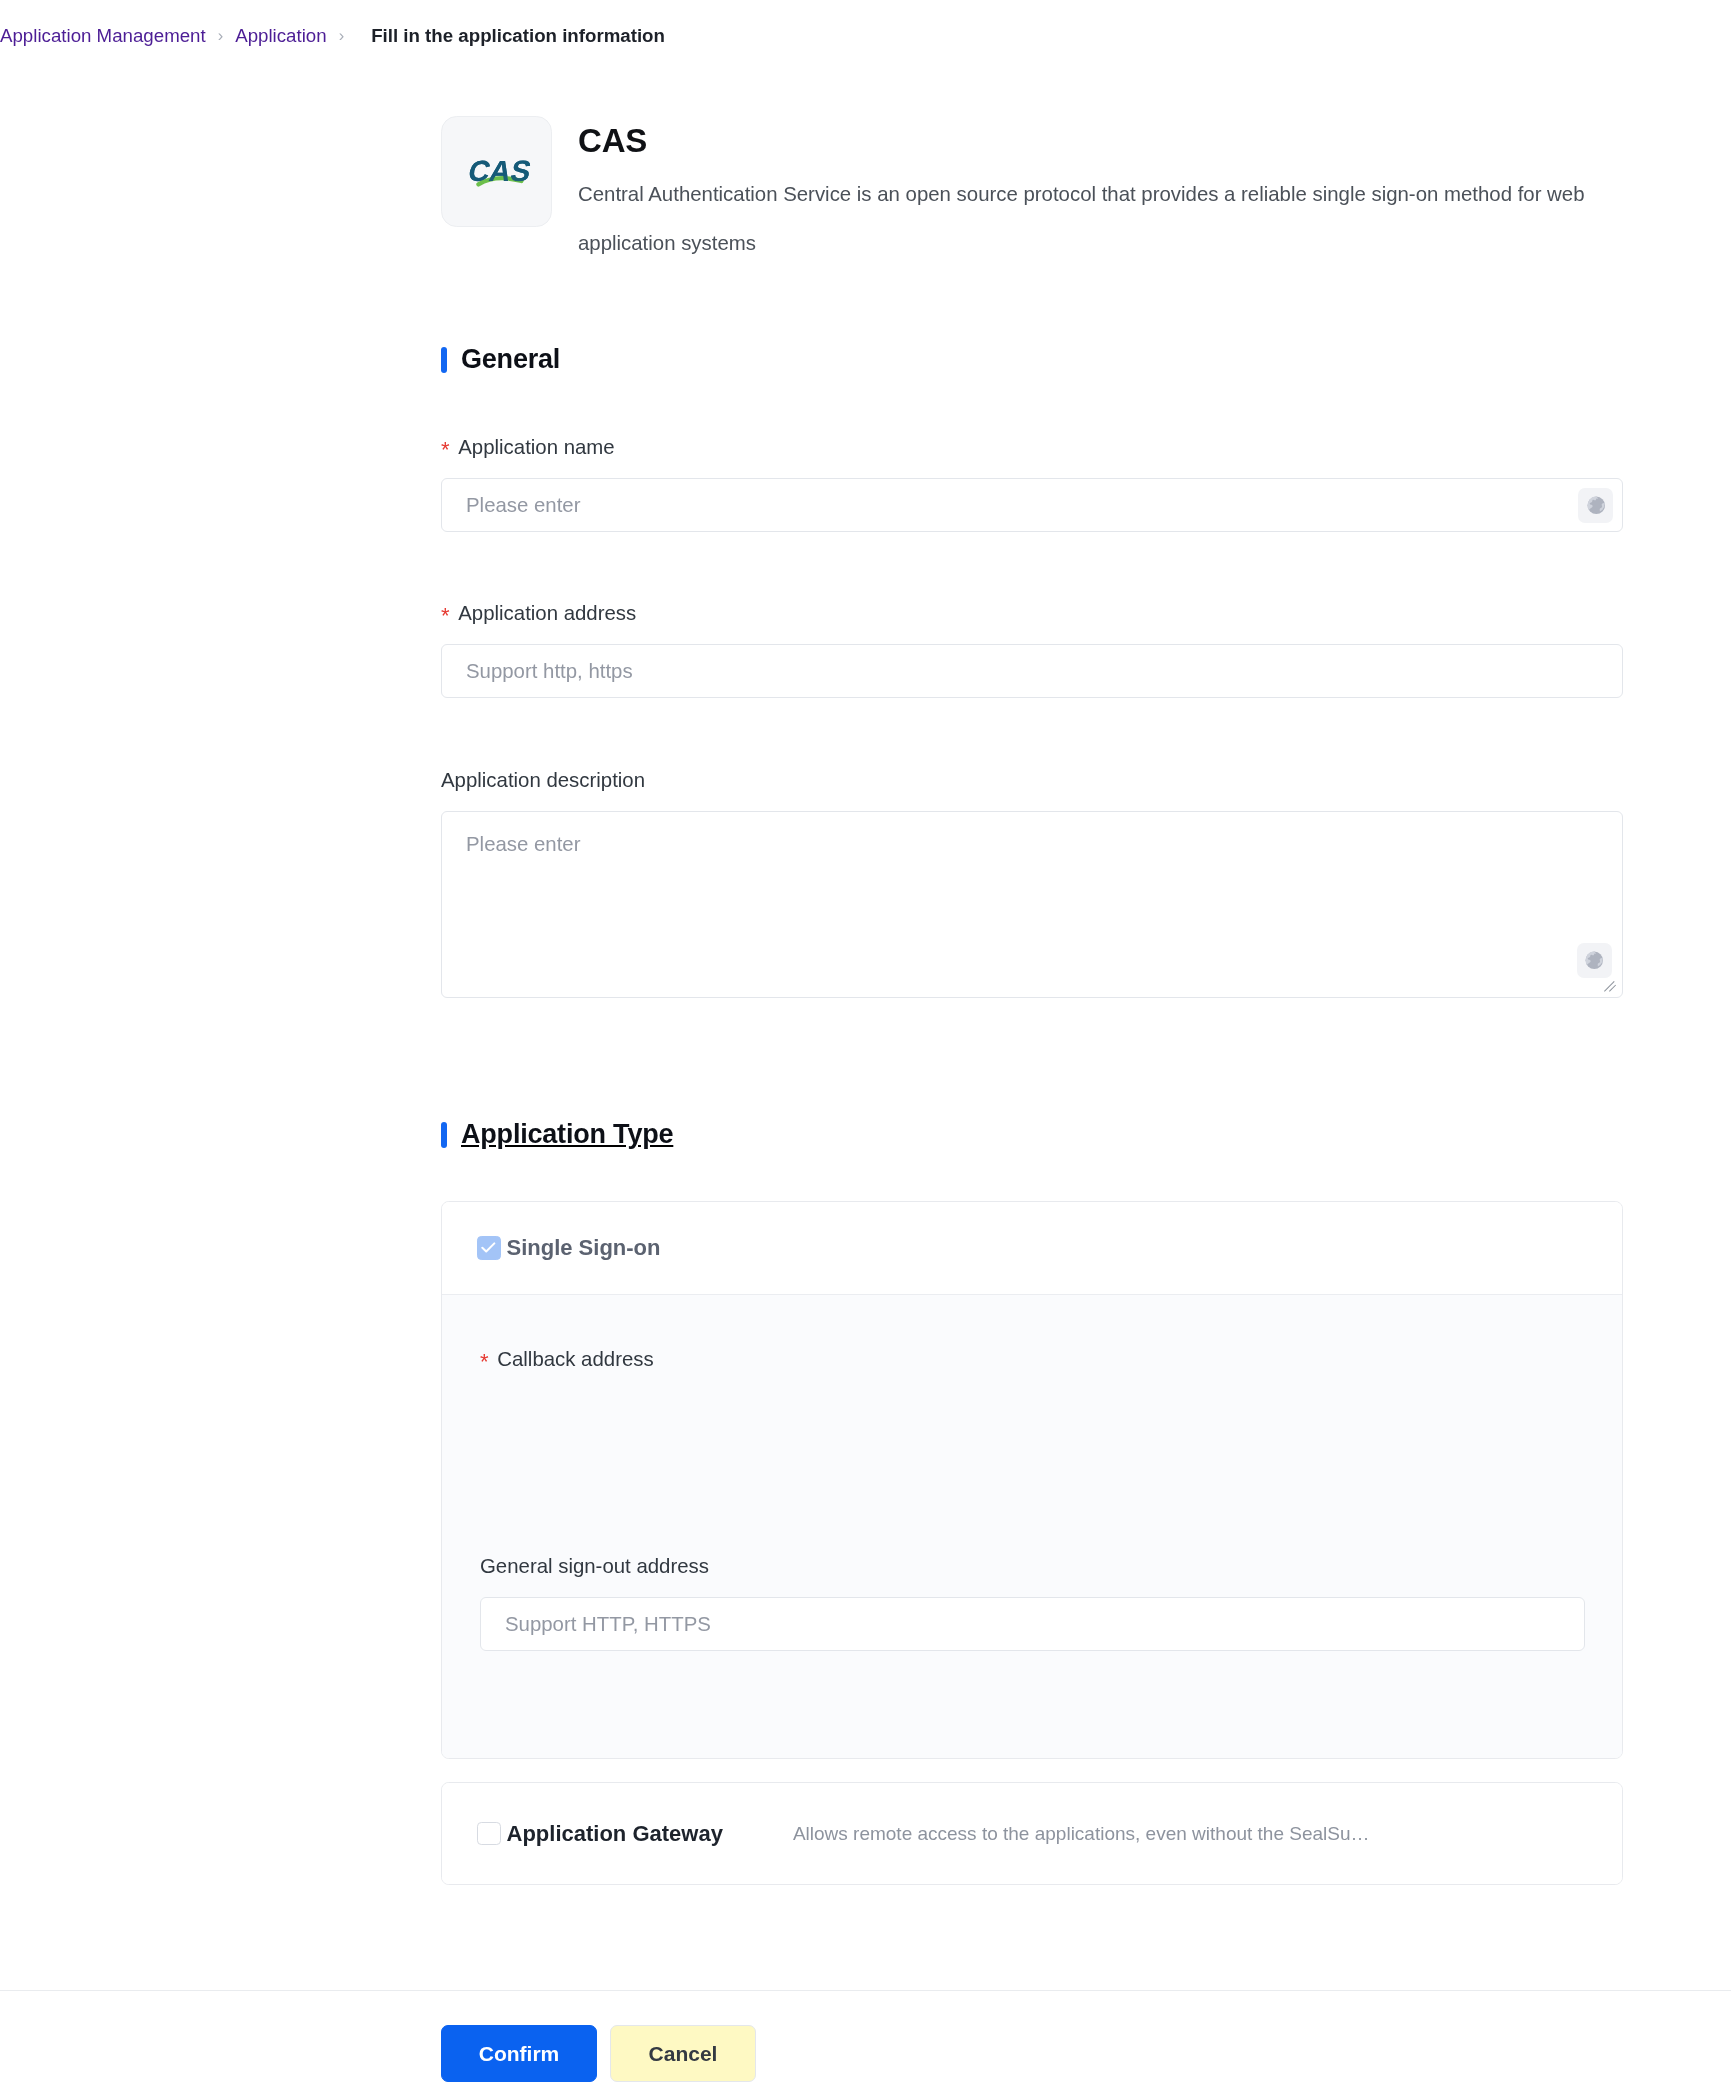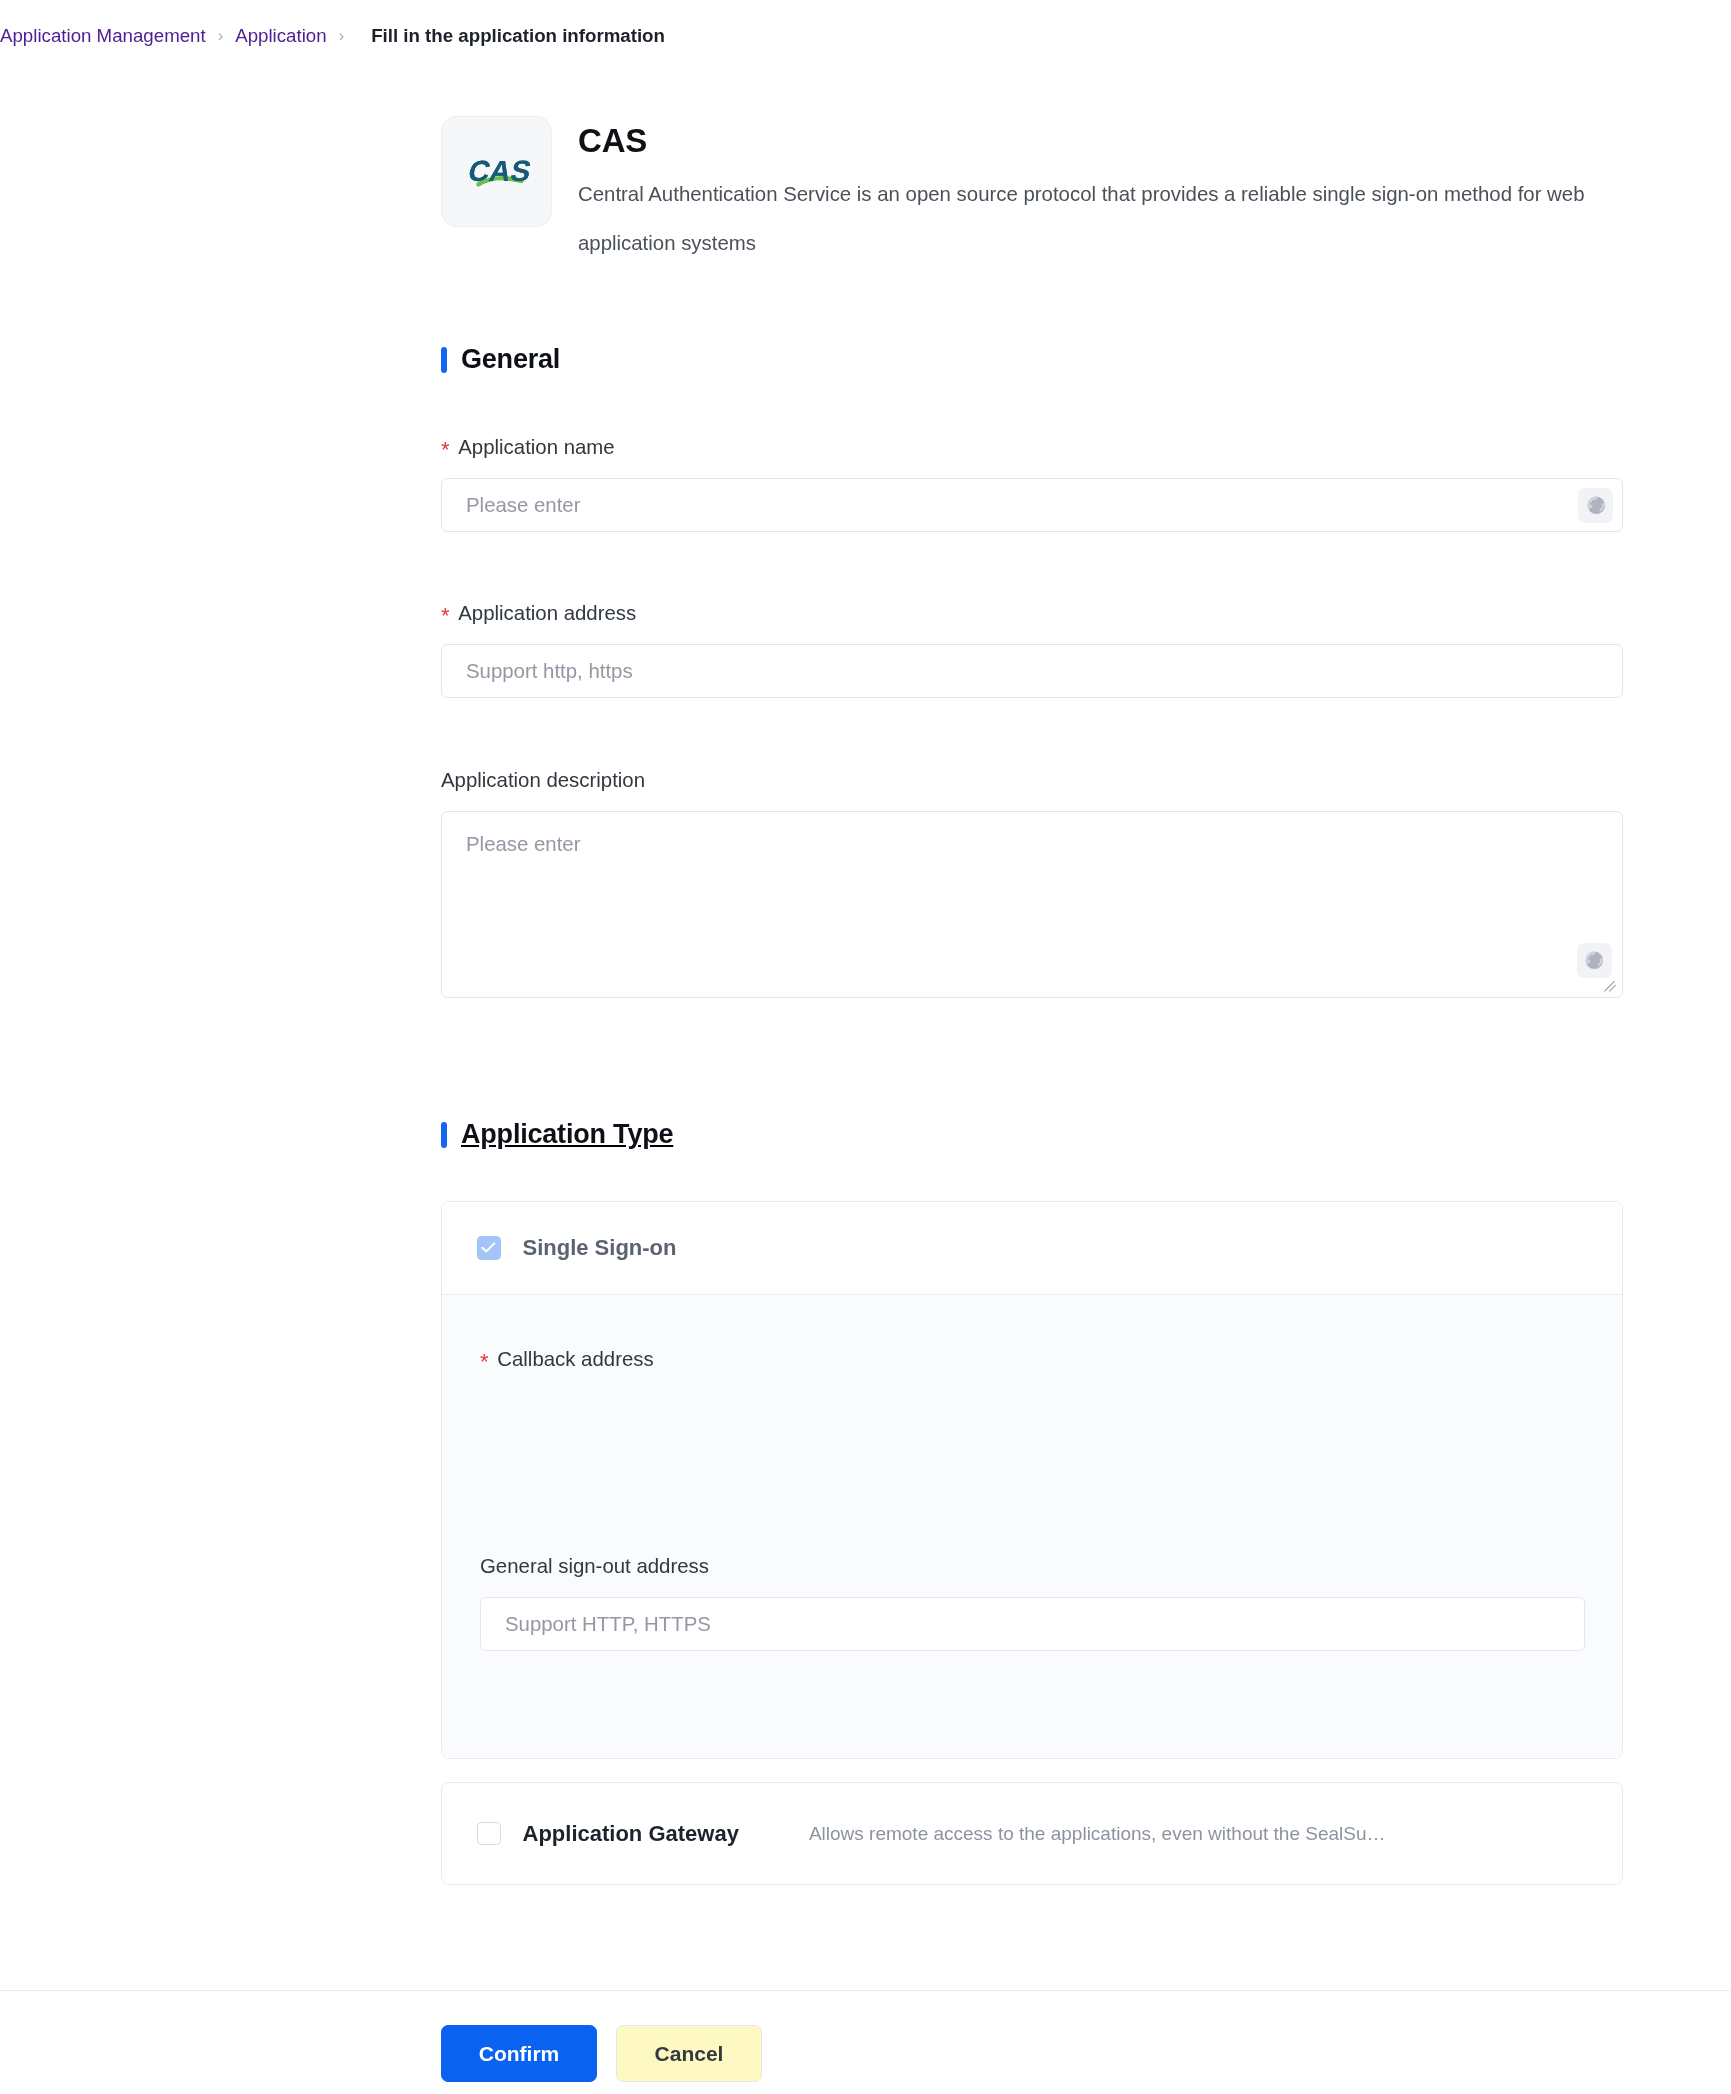--- a/index.html
+++ b/index.html
@@ -176,21 +176,21 @@
     align-items: center;
     padding-left: 35px;
     background: #ffffff;
   }
   .card-body {
     background: #fafbfd;
     border-top: 0.9px solid #ebedf1;
     position: relative;
   }
 
-  .cb-row { display: flex; align-items: center; gap: 22px; }
+  .cb-row { display: flex; align-items: center; gap: 6px; }
   .checkbox {
     width: 23.5px;
     height: 23.5px;
     border-radius: 4.3px;
     flex: 0 0 23.5px;
     display: flex;
     align-items: center;
     justify-content: center;
   }
   .checkbox.checked-muted {
@@ -225,21 +225,21 @@
     top: 1990px;
     width: 1731px;
     height: 0.9px;
     background: #eaecef;
   }
   .footer-actions {
     position: absolute;
     left: 441px;
     top: 2025px;
     display: flex;
-    gap: 19px;
+    gap: 13px;
   }
   .btn {
     height: 57px;
     border-radius: 7px;
     display: flex;
     align-items: center;
     justify-content: center;
     font-size: 21px;
     font-weight: 700;
     cursor: pointer;

